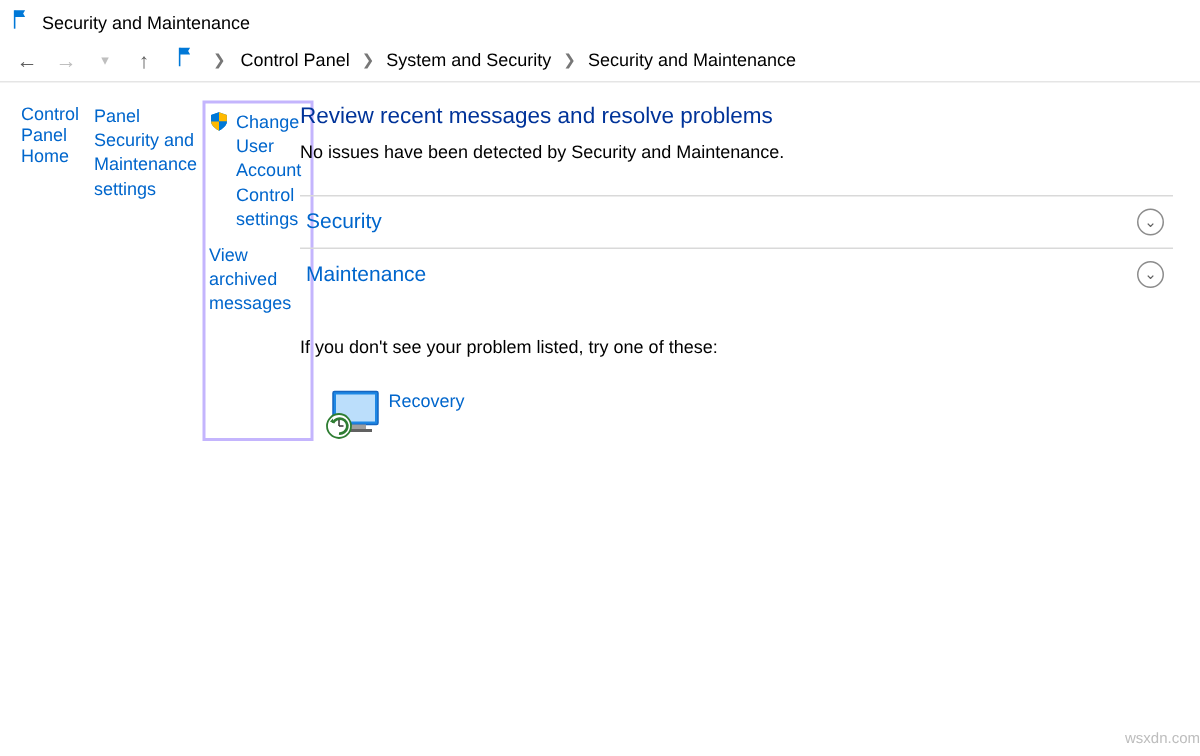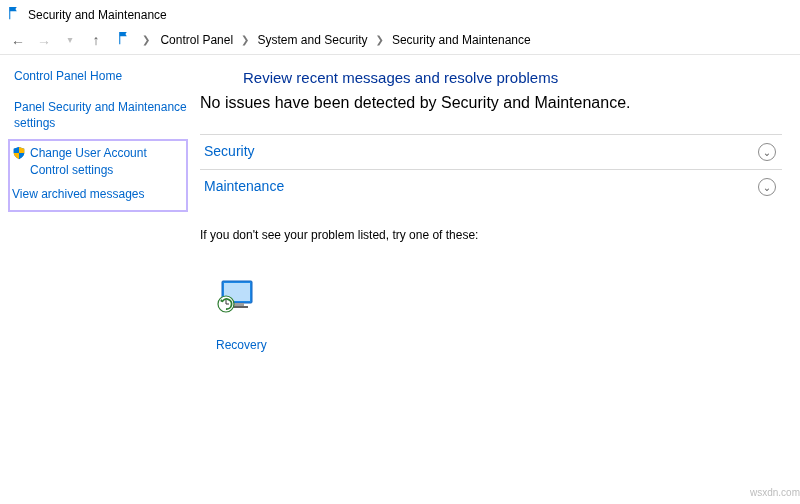--- a/index.html
+++ b/index.html
@@ -43,21 +43,21 @@
     .crumb { color: #000; }
     .crumb-sep { color: #777; font-size: 10px; }
     .body {
       display: flex;
       padding-top: 14px;
     }
     .sidebar {
       width: 200px;
       padding: 0 12px 0 14px;
       display: flex;
-      flex-direction: column;
+      flex-direction: row;
       gap: 10px;
       font-size: 12px;
     }
     .sidebar-home { color: #0066cc; margin-bottom: 6px; }
     .sidebar-link {
       color: #0066cc;
       display: flex;
       align-items: flex-start;
       gap: 4px;
       line-height: 1.35;
@@ -73,24 +73,23 @@
     .highlight-box .sidebar-link:last-child { margin-bottom: 0; }
     .main {
       flex: 1;
       padding-right: 18px;
     }
     .heading {
       color: #003399;
       font-size: 15px;
       font-weight: 400;
       margin-bottom: 8px;
-      margin-left: 43px;
     }
     .subtext {
-      font-size: 16px;
+      font-size: 12px;
       color: #000;
       margin-bottom: 22px;
     }
     .section {
       display: flex;
       align-items: flex-start;
       justify-content: space-between;
       border-top: 1px solid #d9d9d9;
       padding: 8px 6px 8px 4px;
     }
@@ -108,24 +107,23 @@
       justify-content: center;
       color: #606060;
       font-size: 10px;
     }
     .try-text {
       margin-top: 24px;
       font-size: 12px;
     }
     .recovery-block {
       display: flex;
-      gap: 24px;
-      margin-top: 38px;
+      gap: 3px;
+      margin-top: 22px;
       margin-left: 16px;
-      flex-direction: column;
     }
     .recovery-icon svg { display: block; }
     .recovery-text .r-title {
       color: #0066cc;
       font-size: 12px;
       margin-bottom: 2px;
     }
     .recovery-text .r-desc {
       font-size: 12px;
       color: #000;

